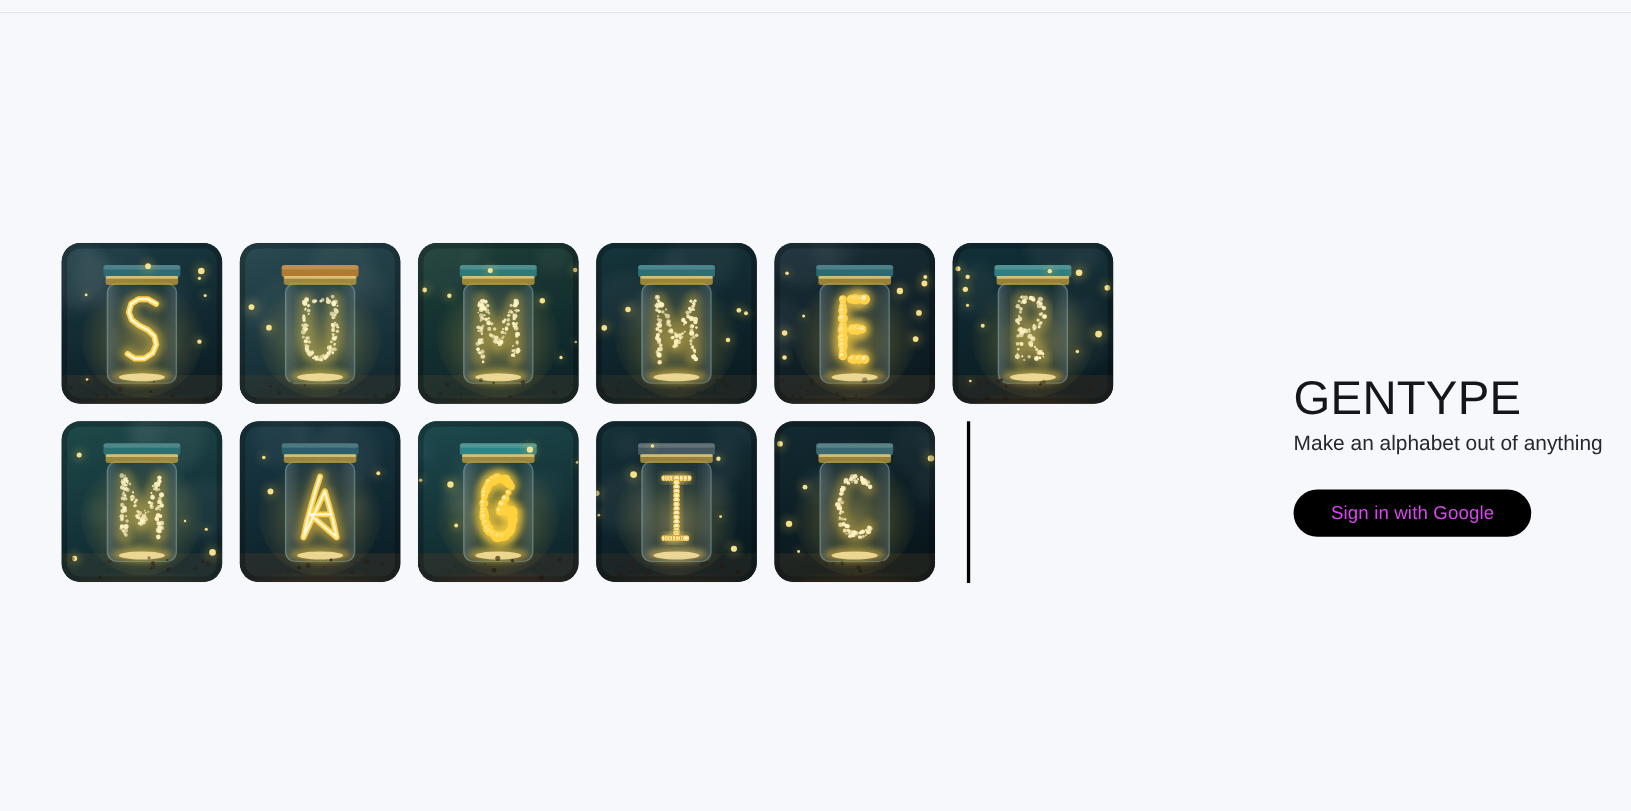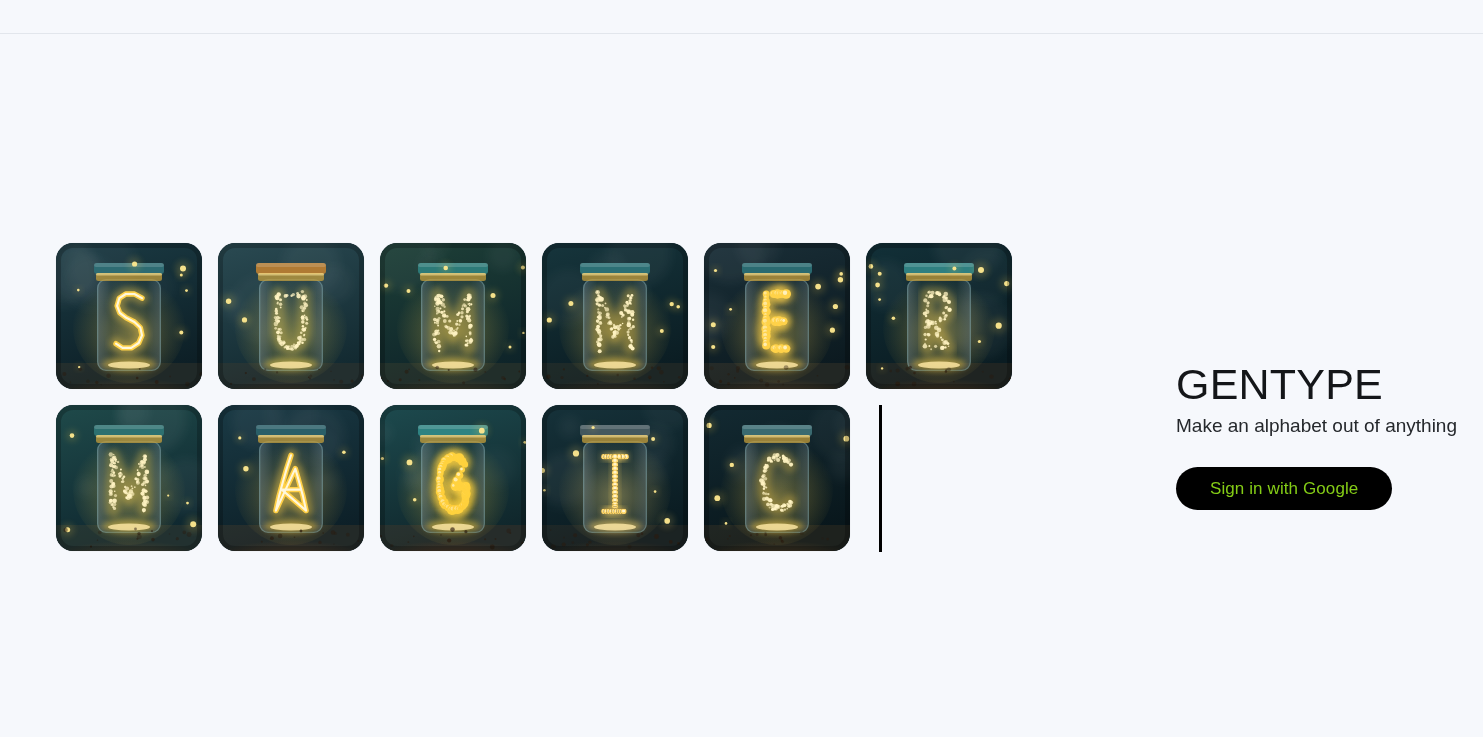--- a/index.html
+++ b/index.html
@@ -11,21 +11,20 @@
     background: #f6f8fc;
     font-family: "Liberation Sans", sans-serif;
     -webkit-font-smoothing: antialiased;
   }
 
   #app {
     position: relative;
     width: 1483px;
     height: 611px;
     background: #f6f8fc;
-    margin-top: 22px;
   }
 
   
   .top-divider {
     position: absolute;
     left: 0; top: 11px;
     width: 1483px; height: 1px;
     background: #e2e6ec;
   }
 
@@ -105,21 +104,21 @@
 
   .signin-button {
     display: inline-flex;
     align-items: center;
     justify-content: center;
     height: 43px;
     padding: 0 34px;
     border: none;
     border-radius: 999px;
     background: #000000;
-    color: #84cc16;
+    color: #d946ef;
     font-family: "Liberation Sans", sans-serif;
     font-size: 17px;
     font-weight: 400;
     letter-spacing: 0.1px;
     cursor: pointer;
     white-space: nowrap;
   }
 </style>
 </head>
 <body>

